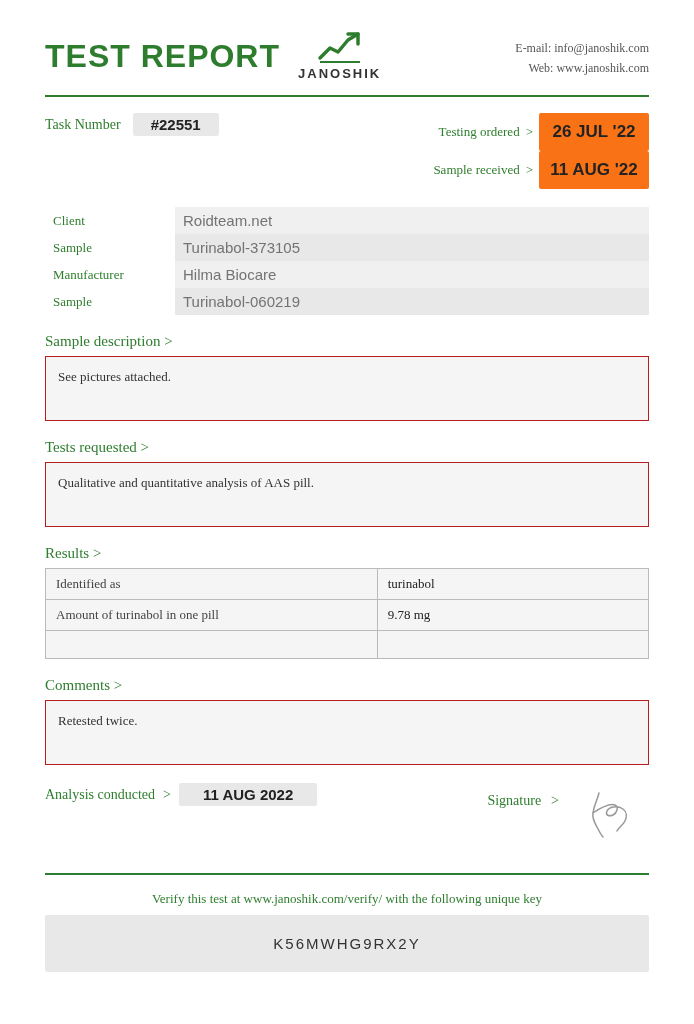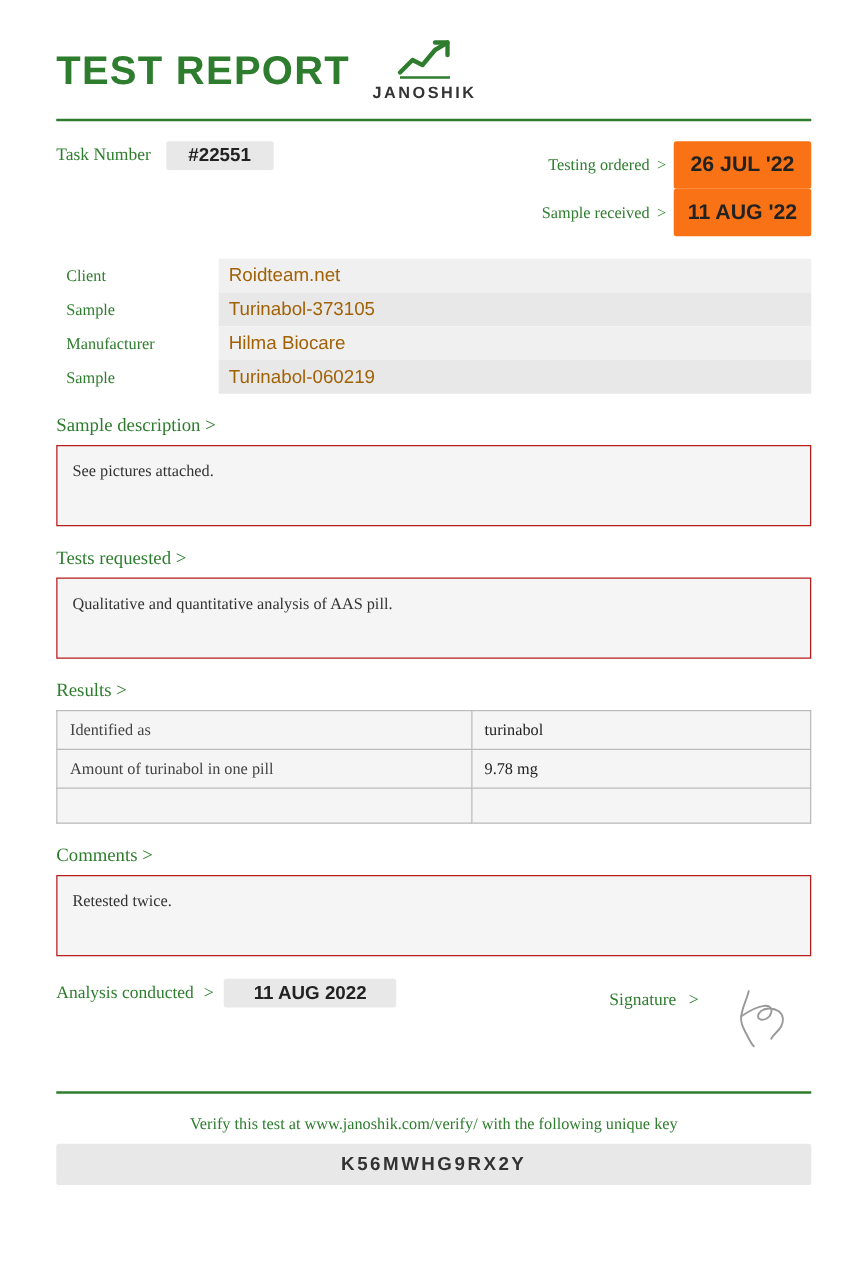--- a/index.html
+++ b/index.html
@@ -130,21 +130,21 @@
     }
     .info-table tr td:first-child {
       color: #2e7d2e;
       width: 130px;
       font-size: 13px;
     }
     .info-table tr td:last-child {
       background: #f0f0f0;
       font-size: 15px;
       font-family: Arial, sans-serif;
-      color: #a16207;
+      color: #737373;
     }
     .info-table tr:nth-child(odd) td:last-child {
       background: #f0f0f0;
     }
     .info-table tr:nth-child(even) td:last-child {
       background: #e8e8e8;
     }
 
     
     .section-header {
@@ -241,44 +241,48 @@
     .verify-text {
       color: #2e7d2e;
       font-size: 13px;
       text-align: center;
       margin-bottom: 8px;
       font-family: Georgia, serif;
     }
     .verify-key {
       background: #e8e8e8;
       text-align: center;
-      padding: 8px;
-      font-size: 15px;
-      font-family: Arial, sans-serif;
-      font-weight: 700;
+      padding: 20px;
+      font-size: 15px;
+      font-family: Arial, sans-serif;
+      font-weight: 400;
       letter-spacing: 2px;
       color: #333;
       border-radius: 2px;
     }
   </style>
 </head>
 <body>
 
 <div class="header">
   <div class="header-left">
     <div class="test-report-title">TEST REPORT</div>
     <div class="logo-area">
 
       <svg class="logo-icon" viewBox="0 0 48 36" xmlns="http://www.w3.org/2000/svg">
         <polyline points="4,28 14,18 22,22 32,10 42,4" fill="none" stroke="#2e7d2e" stroke-width="3.5" stroke-linecap="round" stroke-linejoin="round"></polyline>
         <polyline points="32,4 42,4 42,14" fill="none" stroke="#2e7d2e" stroke-width="3.5" stroke-linecap="round" stroke-linejoin="round"></polyline>
         <line x1="4" y1="32" x2="44" y2="32" stroke="#2e7d2e" stroke-width="2"></line>
       </svg>
       <div class="logo-text">JANOSHIK</div>
     </div>
+  </div>
+  <div class="header-right">
+    <div>E-mail: info@janoshik.com</div>
+    <div>Web: www.janoshik.com</div>
   </div>
 </div>
 
 <hr class="divider">
 
 <div class="task-row">
   <div class="task-number-block">
     <span class="task-label">Task Number</span>
     <span class="task-value">#22551</span>
   </div>

